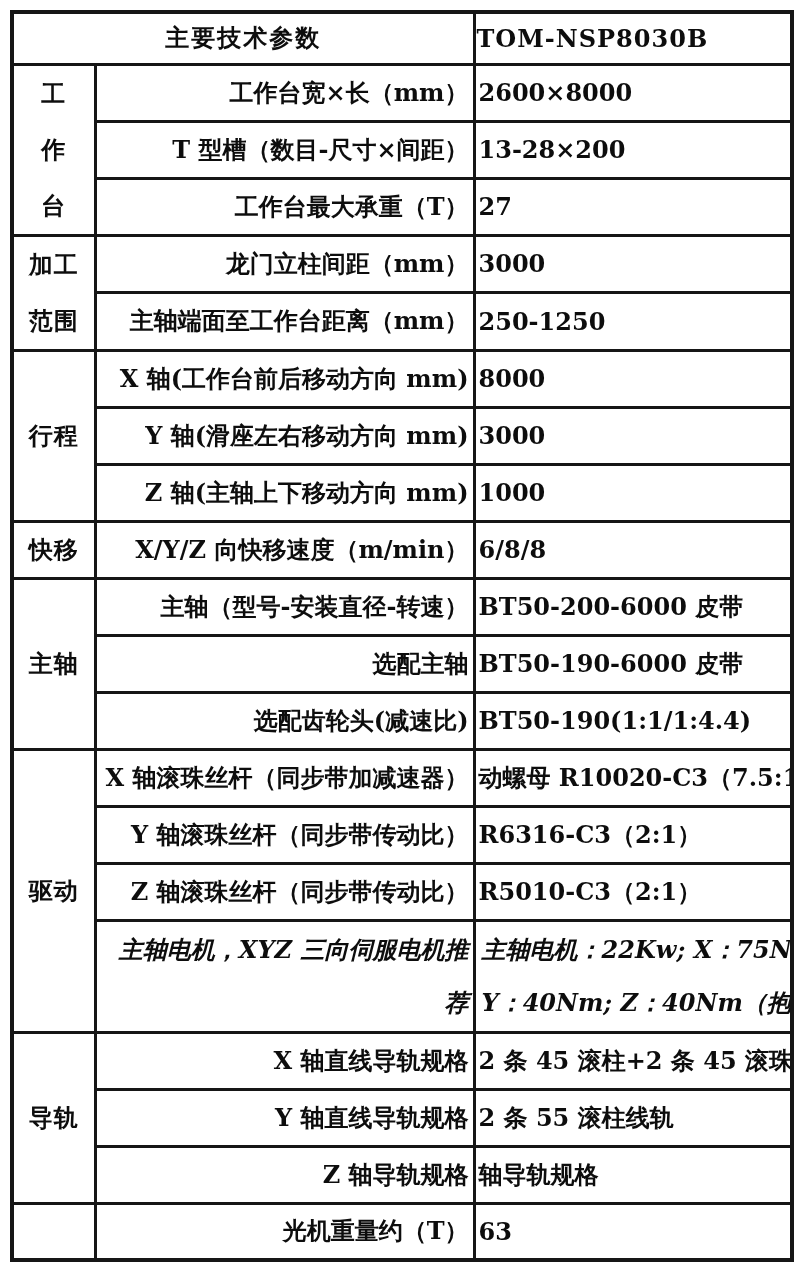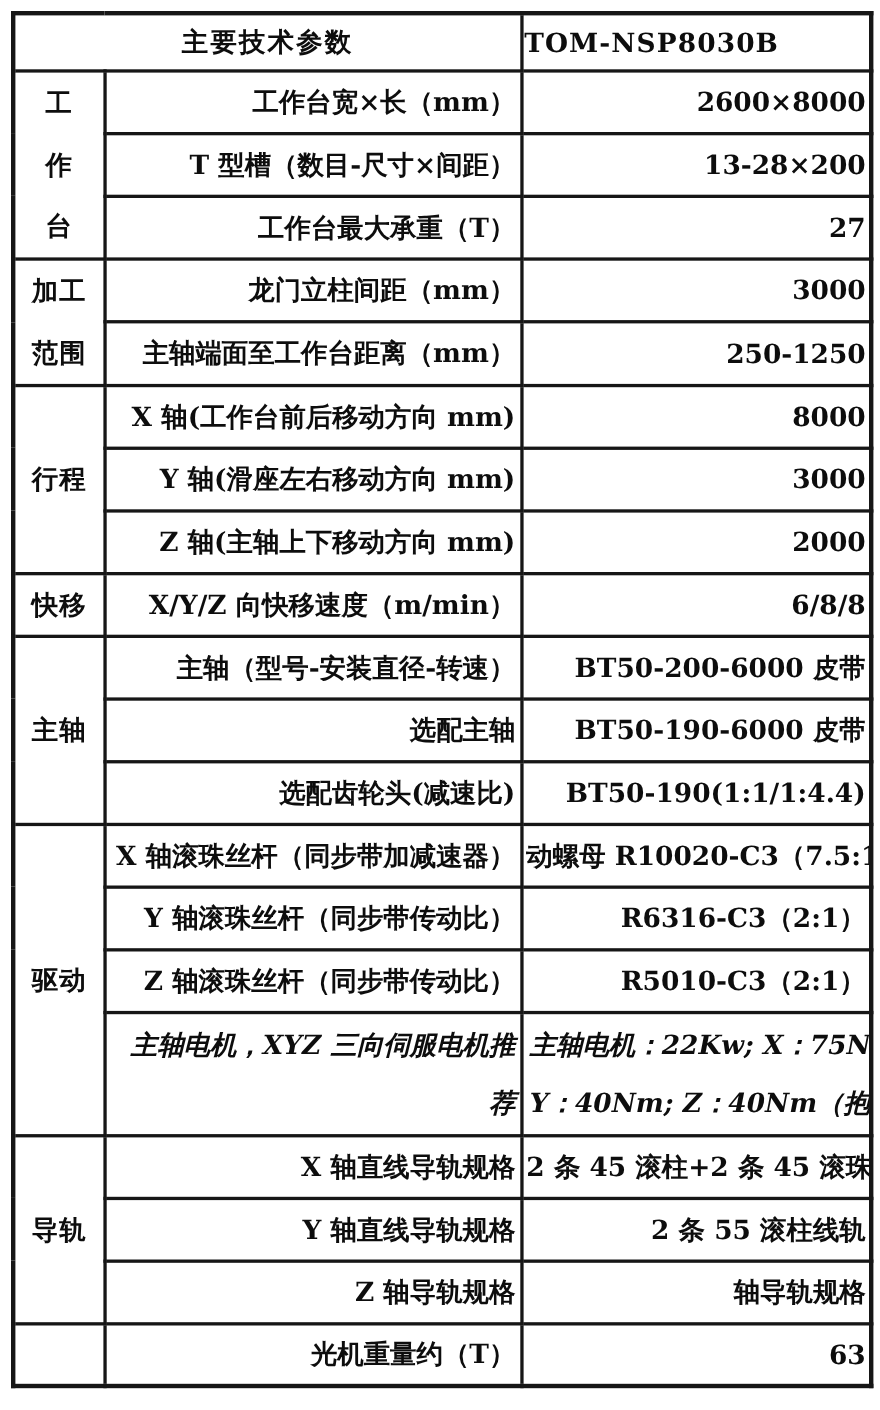--- a/index.html
+++ b/index.html
@@ -19,21 +19,21 @@
     vertical-align:middle;overflow:hidden;
   }
   tr.row{height:57px;}
   tr.hrow{height:52px;}
   tr.tallrow{height:112px;font-style:italic;}
   td.hdr{text-align:center;font-size:28px;letter-spacing:2px;}
   td.hdrv{text-align:left;font-size:27px;letter-spacing:1px;}
   td.group{text-align:center;padding:0;letter-spacing:1px;}
   td.group .gstack span{display:block;line-height:56px;}
   td.param{text-align:right;padding:0 4px 0 9px;white-space:nowrap;}
-  td.value{text-align:right;padding:0 3px;white-space:nowrap;}
+  td.value{text-align:left;padding:0 3px;white-space:nowrap;}
   td.vleft{text-align:left;padding-left:6px;}
   .tline{line-height:53px;white-space:nowrap;}
 </style>
 </head>
 <body>
 
 <div class="page">
   <table class="spec">
     <colgroup>
       <col style="width:83px">
@@ -88,21 +88,21 @@
       </td>
       <td class="param">X 轴(工作台前后移动方向 mm)</td>
       <td class="value">8000</td>
     </tr>
     <tr class="row">
       <td class="param">Y 轴(滑座左右移动方向 mm)</td>
       <td class="value">3000</td>
     </tr>
     <tr class="row">
       <td class="param">Z 轴(主轴上下移动方向 mm)</td>
-      <td class="value">2000</td>
+      <td class="value">1000</td>
     </tr>
 
     <tr class="row">
       <td class="group">
         <span>快移</span>
       </td>
       <td class="param">X/Y/Z 向快移速度（m/min）</td>
       <td class="value">6/8/8</td>
     </tr>
 

